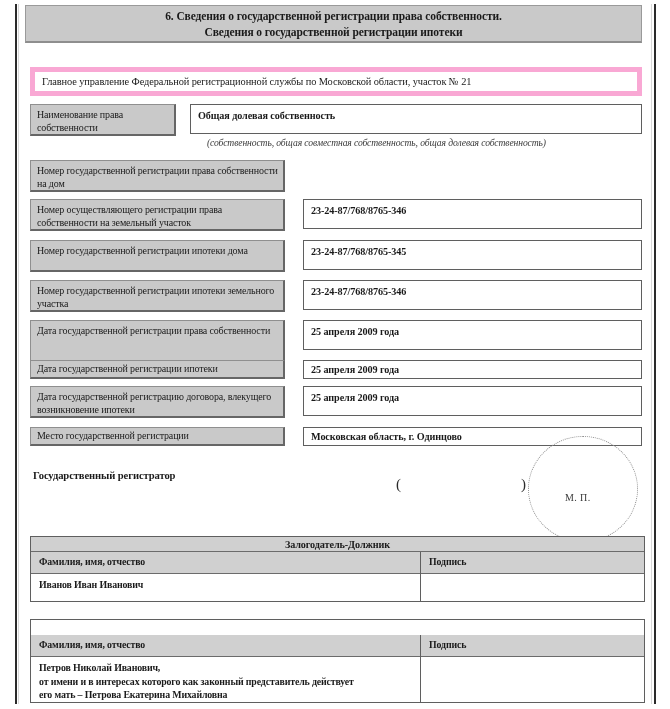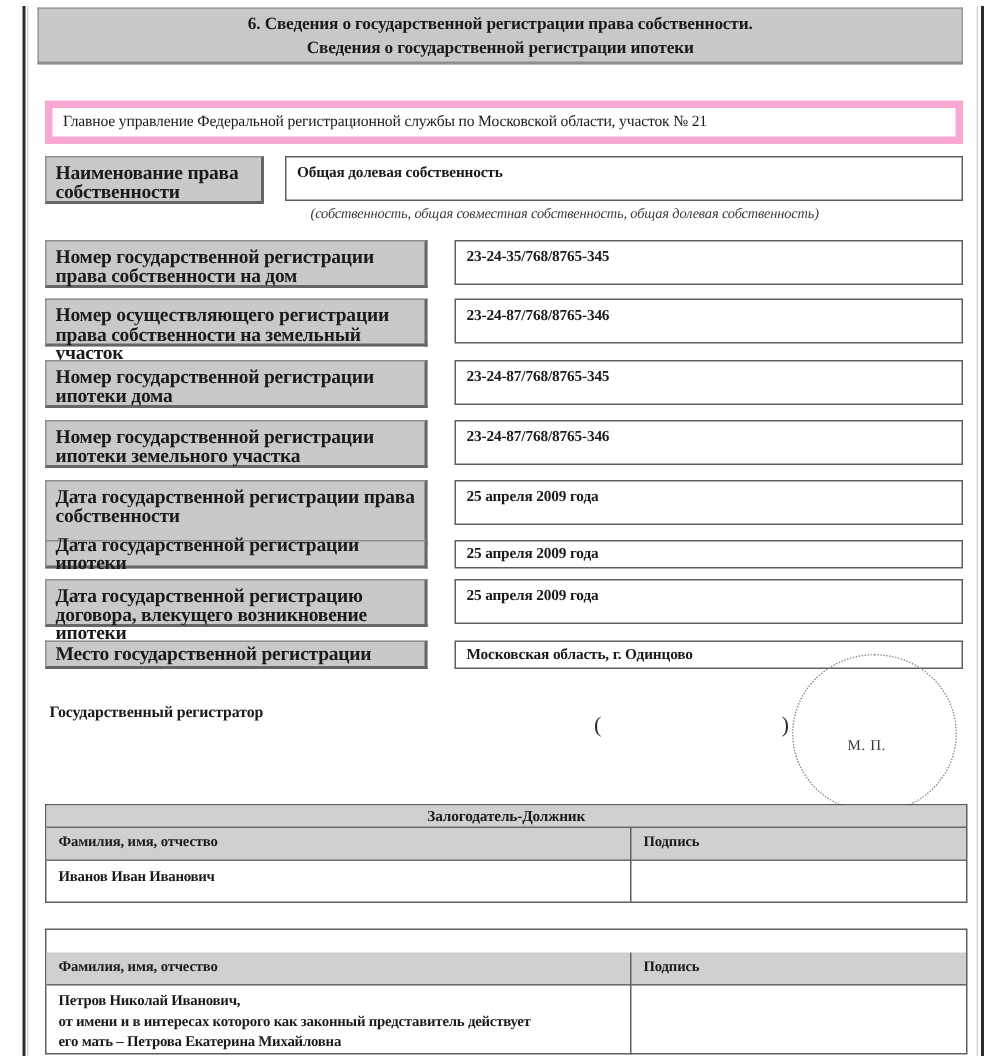--- a/index.html
+++ b/index.html
@@ -78,22 +78,22 @@
     text-align: center;
     letter-spacing: -0.1px;
   }
   .gray-label {
     position: absolute;
     box-sizing: border-box;
     background: #c9c9c9;
     border: 1px solid #8f8f8f;
     border-right: 2px solid #666;
     border-bottom: 2px solid #666;
-    font-weight: bold;
-    font-size: 13px;
+    font-weight: normal;
+    font-size: 10px;
     line-height: 12.5px;
     padding: 4px 5px 0 6px;
     letter-spacing: -0.15px;
   }
   .value-box {
     position: absolute;
     box-sizing: border-box;
     background: #ffffff;
     border: 1px solid #5f5f5f;
     font-weight: bold;
@@ -207,21 +207,20 @@
 
   <div class="box" style="left:30px; top:67px; width:612px; height:29px;">
     <div class="plain-text" style="left:7px; top:3px; font-size:10.4px;">Главное управление  Федеральной регистрационной службы  по Московской области, участок  № 21</div>
   </div>
 
   <div class="gray-label" style="left:30px; top:104px; width:146px; height:32px;">Наименование права собственности</div>
   <div class="value-box" style="left:190px; top:104px; width:452px; height:30px;">Общая долевая собственность</div>
   <div class="hint-italic" style="left:207px; top:137px;">(собственность, общая совместная собственность, общая долевая собственность)</div>
 
   <div class="gray-label" style="left:30px; top:160px; width:255px; height:32px;">Номер  государственной регистрации права собственности на дом</div>
-  <div class="value-box" style="left:303px; top:160px; width:339px; height:30px;">23-24-35/768/8765-345</div>
 
   <div class="gray-label" style="left:30px; top:199px; width:255px; height:32px;">Номер  осуществляющего регистрации права собственности на земельный участок</div>
   <div class="value-box" style="left:303px; top:199px; width:339px; height:30px;">23-24-87/768/8765-346</div>
 
   <div class="gray-label" style="left:30px; top:240px; width:255px; height:32px;">Номер  государственной регистрации ипотеки дома</div>
   <div class="value-box" style="left:303px; top:240px; width:339px; height:30px;">23-24-87/768/8765-345</div>
 
   <div class="gray-label" style="left:30px; top:280px; width:255px; height:32px;">Номер  государственной регистрации ипотеки земельного участка</div>
   <div class="value-box" style="left:303px; top:280px; width:339px; height:30px;">23-24-87/768/8765-346</div>
 

